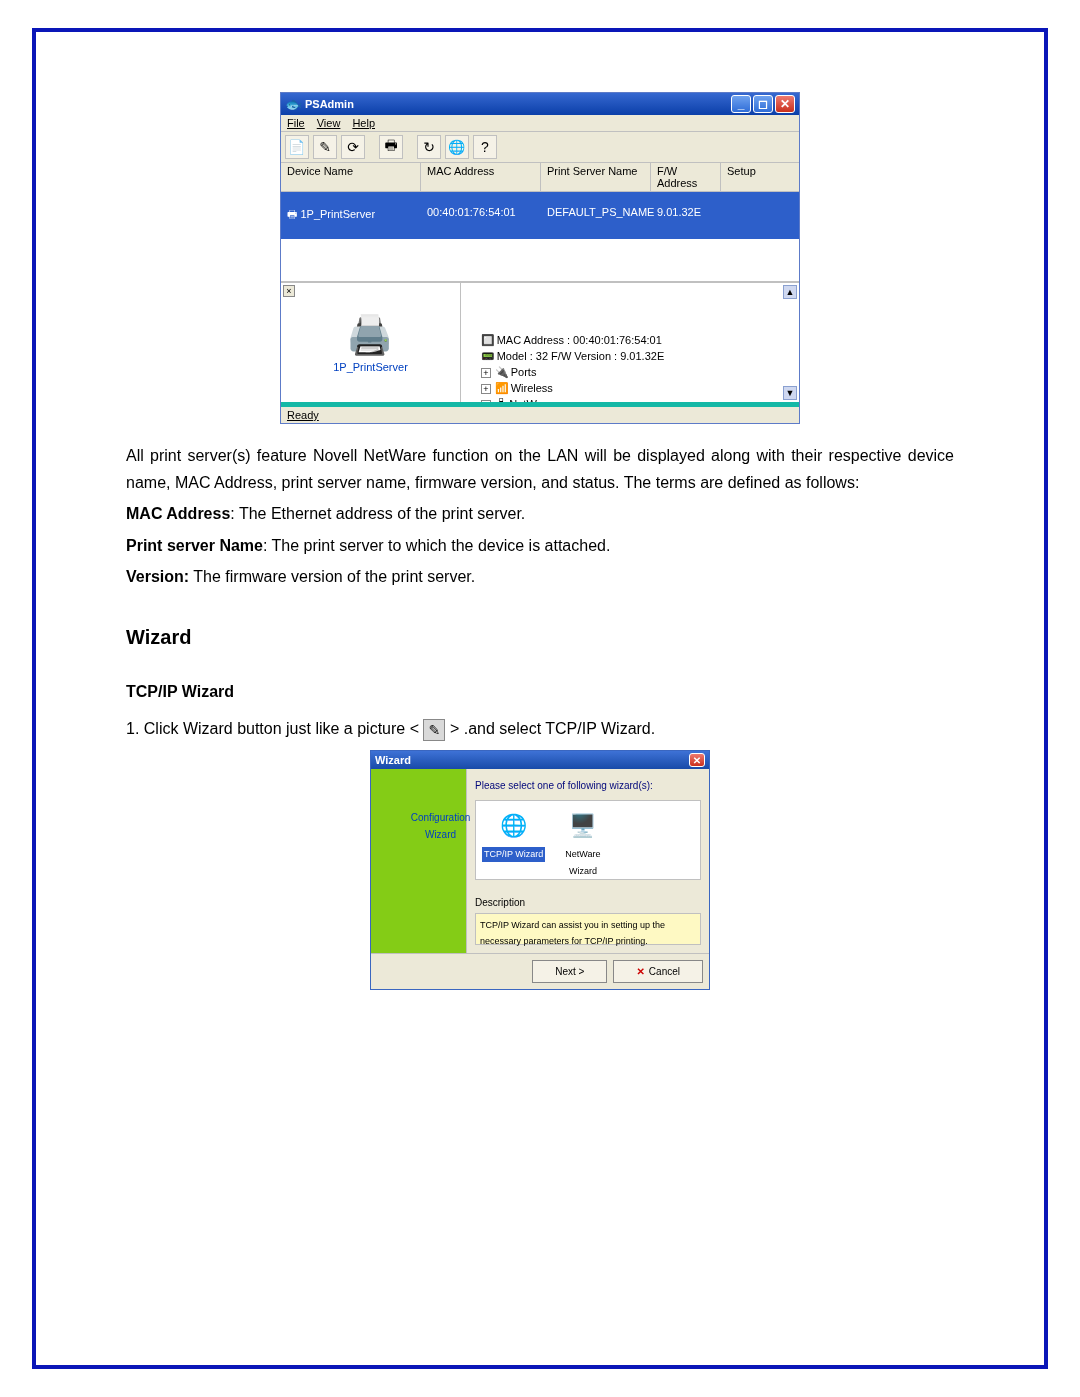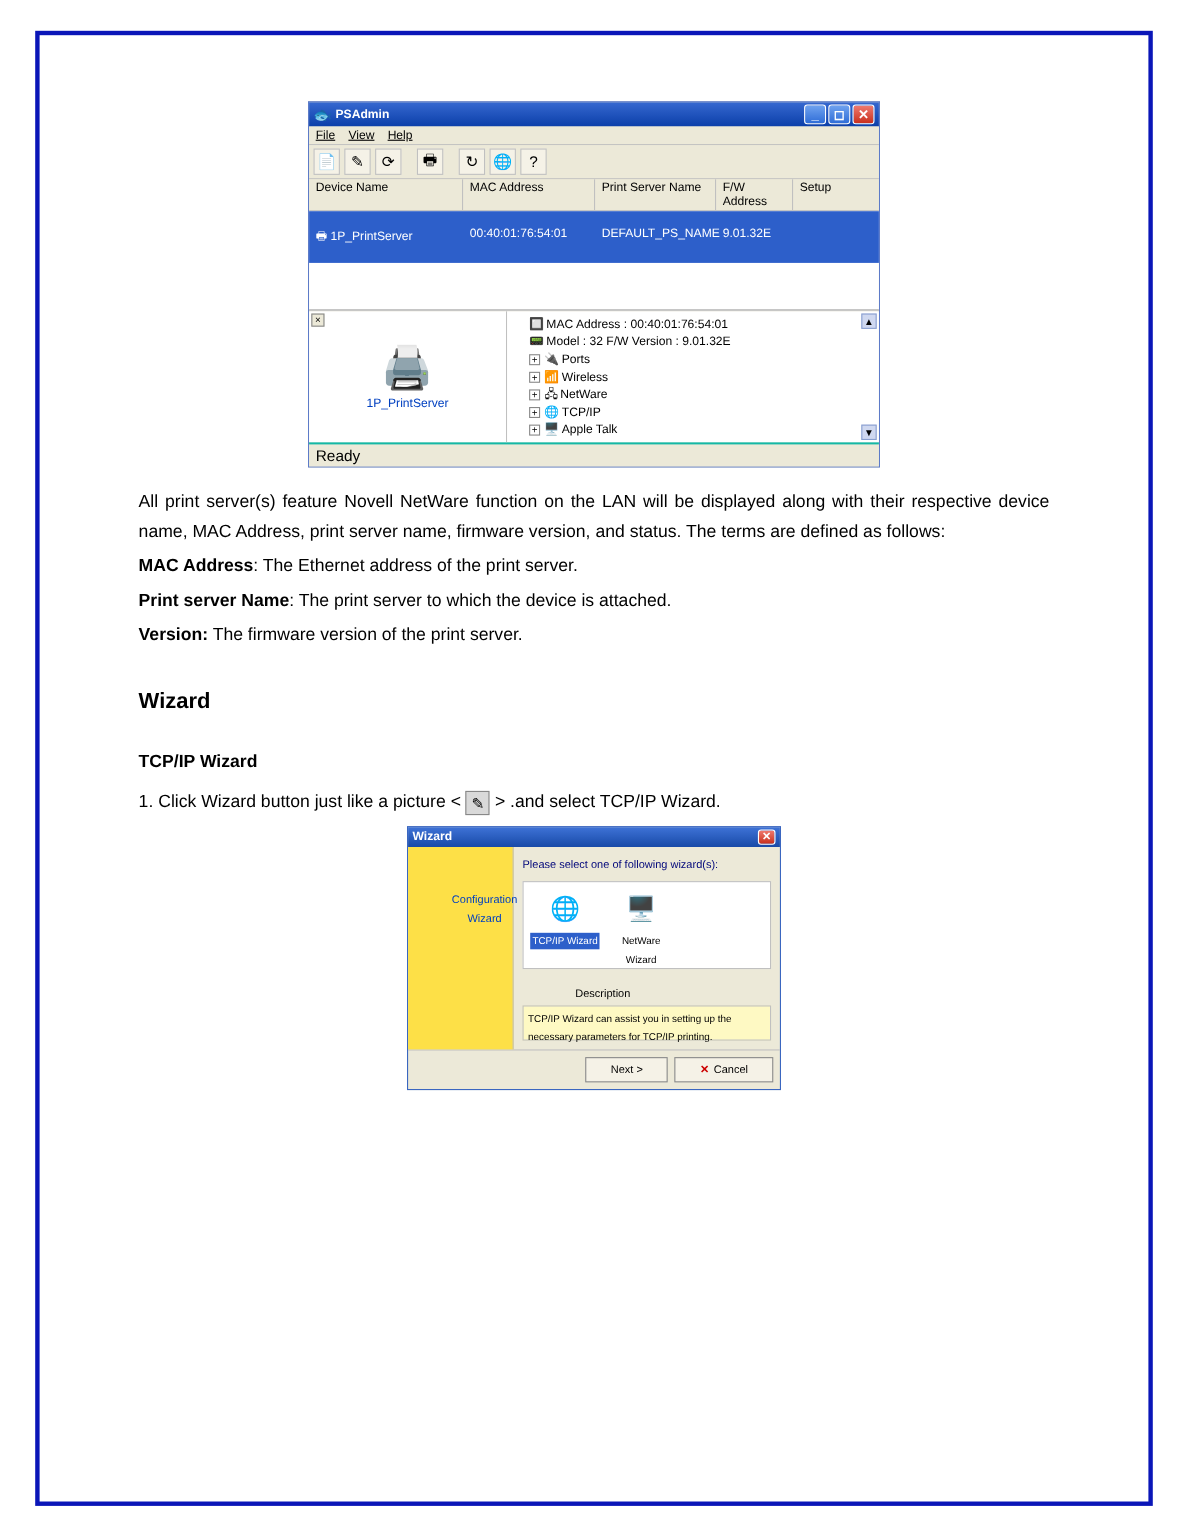--- a/index.html
+++ b/index.html
@@ -117,32 +117,32 @@
     flex: 1; background: #fff;
     padding: 4px 6px; overflow: hidden; position: relative;
   }
   .treepane .scroll-up, .treepane .scroll-dn {
     position: absolute; right: 2px; width: 14px; height: 14px;
     background: #cfd8f0; border:1px solid #8aa0d0; text-align: center;
     font-size: 9px; line-height: 12px;
   }
   .treepane .scroll-up { top: 2px; }
   .treepane .scroll-dn { bottom: 2px; }
-  .tree ul { list-style: none; padding-left: 14px; }
+  .tree ul { list-style: none; padding-left: 14px; margin-top: 45px; }
   .tree li { line-height: 16px; white-space: nowrap; }
   .tree .exp {
     display: inline-block; width: 10px; height: 10px;
     border: 1px solid #888; text-align: center; line-height: 8px;
     font-size: 9px; margin-right: 4px;
   }
   .tree .ico { margin-right: 2px; }
 
   .statusbar {
-    background: #ece9d8; border-top: 2px solid #14b8a6;
-    padding: 2px 6px; font-size: 14px;
+    background: #ece9d8; border-top: 5px solid #14b8a6;
+    padding: 2px 6px; font-size: 11px; text-decoration: underline;
   }
 
   
   .doc {
     font-size: 16px;
     line-height: 1.7;
     color: #000;
   }
   .doc p { margin-bottom: 4px; }
   .doc h2 { font-size: 20px; font-weight: bold; margin: 30px 0 10px; }
@@ -165,21 +165,21 @@
     background: #ece9d8;
   }
   .wizarddlg .dlgtitle {
     height: 18px; background: linear-gradient(#3e72d6,#184aa8);
     color: #fff; font-weight: bold; font-size: 11px;
     display: flex; align-items: center; padding: 0 4px;
   }
   .wizarddlg .dlgtitle .spacer { flex: 1; }
   .wizarddlg .dlgbody { display: flex; }
   .wizarddlg .dlgleft {
-    width: 96px; background: #fde047;
+    width: 96px; background: #84cc16;
     display: flex; flex-direction: column;
     align-items: center; justify-content: flex-start;
     padding-top: 40px;
     border-right: 1px solid #c0c0c0;
     color: #0040c0; text-align: center; padding-left: 44px;
   }
   .wizarddlg .dlgright {
     flex: 1; padding: 8px;
   }
   .wizarddlg .instr { color: #00067a; margin-bottom: 6px; }
@@ -191,21 +191,21 @@
     display: flex; flex-direction: column; align-items: center; gap: 2px;
     font-size: 9px; text-align: center;
   }
   .wizarddlg .wicon .glyph { font-size: 22px; }
   .wizarddlg .wicon.selected .lbl {
     background: #2d5fca; color: #fff; padding: 0 2px;
   }
   .wizarddlg .descbox {
     margin-top: 14px;
   }
-  .wizarddlg .descbox .hdr { margin-bottom: 2px; margin-left: 48px; }
+  .wizarddlg .descbox .hdr { margin-bottom: 2px; }
   .wizarddlg .descbox .box {
     border: 1px solid #c0c0c0; background: #fef9c3;
     padding: 4px; height: 32px; font-size: 9px;
   }
   .wizarddlg .dlgbuttons {
     display: flex; justify-content: flex-end; gap: 6px;
     padding: 6px; border-top: 1px solid #c0c0c0;
   }
   .wizarddlg .btn {
     border: 1px solid #888; background: #f5f2e7;

